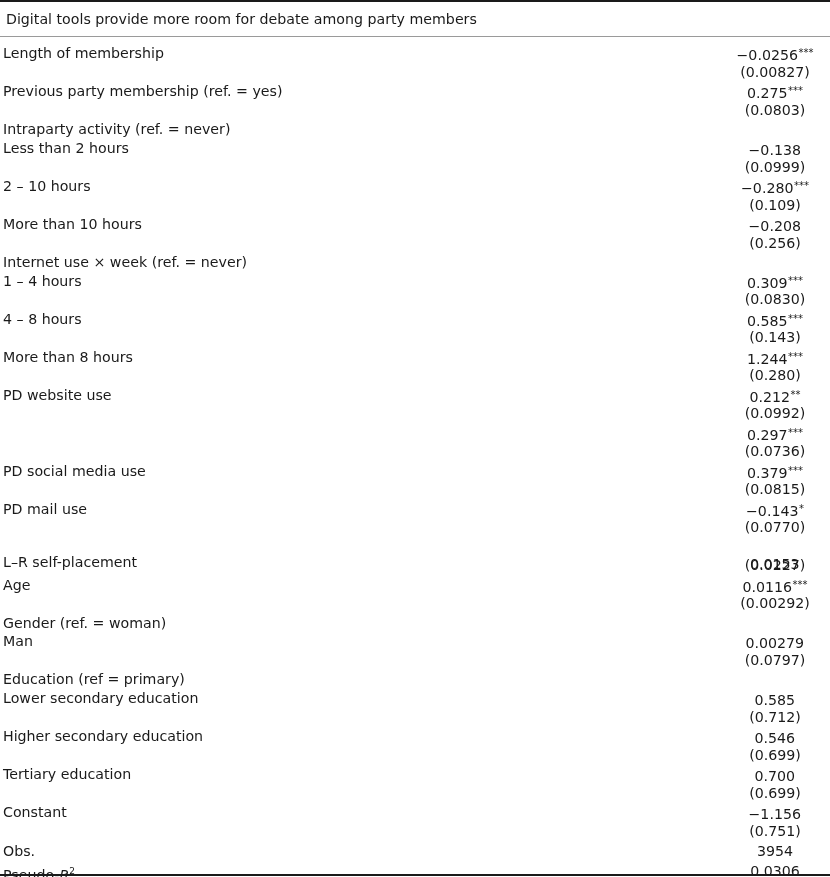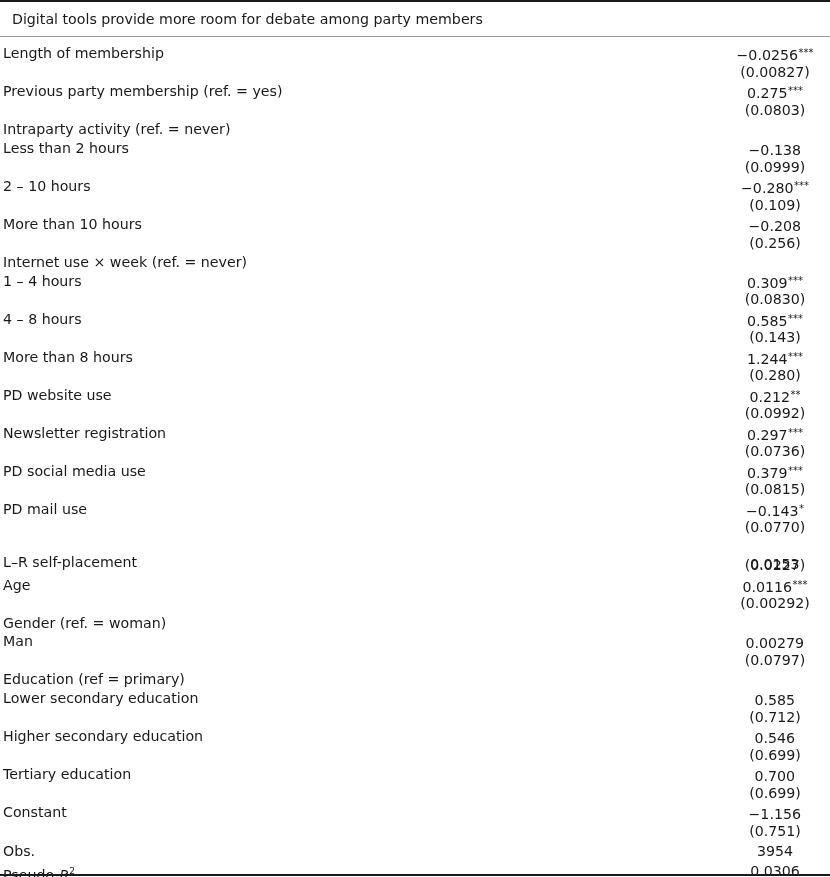--- a/index.html
+++ b/index.html
@@ -5,21 +5,21 @@
     html, body { margin: 0; padding: 0; background: #ffffff; }
     body {
       width: 830px; height: 877px; overflow: hidden;
       font-family: "DejaVu Sans", "Liberation Sans", sans-serif;
       color: #1a1a1a;
     }
     .table-wrap { position: relative; width: 830px; }
     .rule-top { position: absolute; left: 0; top: 0; width: 830px; height: 2px; background: #1a1a1a; }
     .header-row {
       position: absolute; left: 0; top: 2px; width: 830px; height: 34px;
-      font-size: 14.2px; line-height: 34px; padding-left: 12px; box-sizing: border-box;
+      font-size: 14.2px; line-height: 34px; padding-left: 6px; box-sizing: border-box;
     }
     .rule-mid { position: absolute; left: 0; top: 36px; width: 830px; height: 1px; background: #9a9a9a; }
     .rule-bottom { position: absolute; left: 0; top: 874px; width: 830px; height: 2px; background: #1a1a1a; }
     .line {
       position: absolute; left: 0; width: 830px; height: 18.8px;
       font-size: 14.2px; line-height: 18.8px;
     }
     .label { position: absolute; left: 3px; white-space: nowrap; }
     .value {
       position: absolute; left: 720px; width: 110px; text-align: center; white-space: nowrap;
@@ -99,21 +99,20 @@
         <span class="value">(0.280)</span>
       </div>
       <div class="line" style="top: 385.6px; padding-left: 20px;">
         <span class="label">PD website use</span>
         <span class="value"><span>0.212</span><span class="stars">**</span></span>
       </div>
       <div class="line" style="top: 404.4px;">
         <span class="value">(0.0992)</span>
       </div>
       <div class="line" style="top: 423.6px;">
-        <span class="label">Newsletter registration</span>
         <span class="value"><span>0.297</span><span class="stars">***</span></span>
       </div>
       <div class="line" style="top: 442.4px;">
         <span class="value">(0.0736)</span>
       </div>
       <div class="line" style="top: 461.6px;">
         <span class="label">PD social media use</span>
         <span class="value"><span>0.379</span><span class="stars">***</span></span>
       </div>
       <div class="line" style="top: 456px; margin-top: 24px;">

